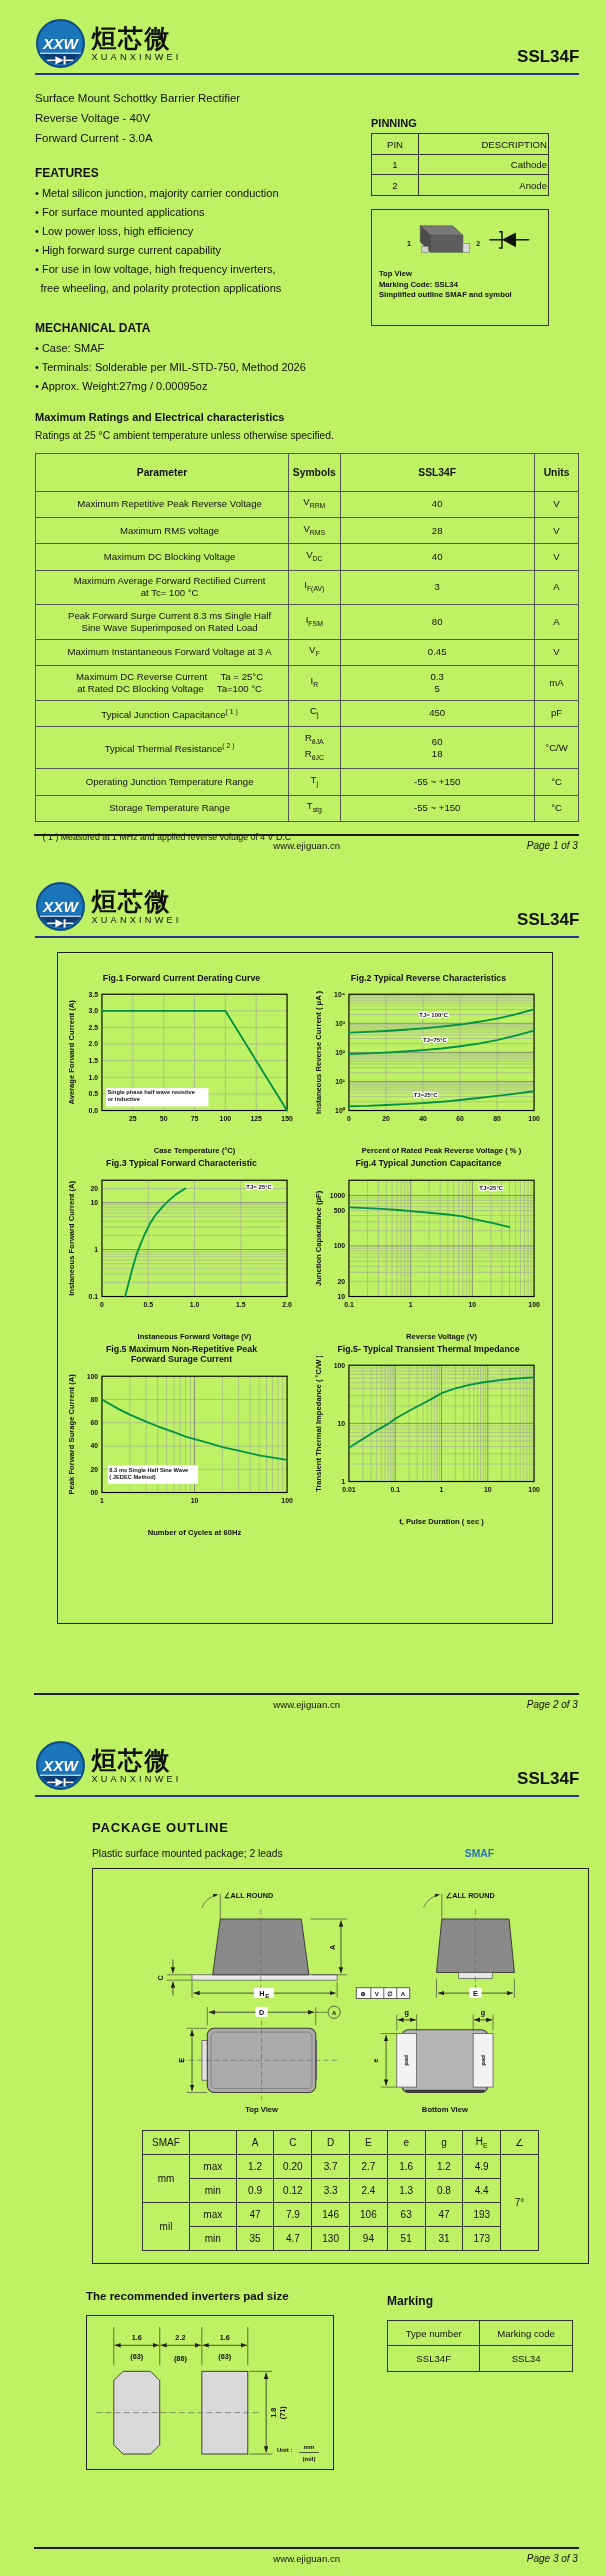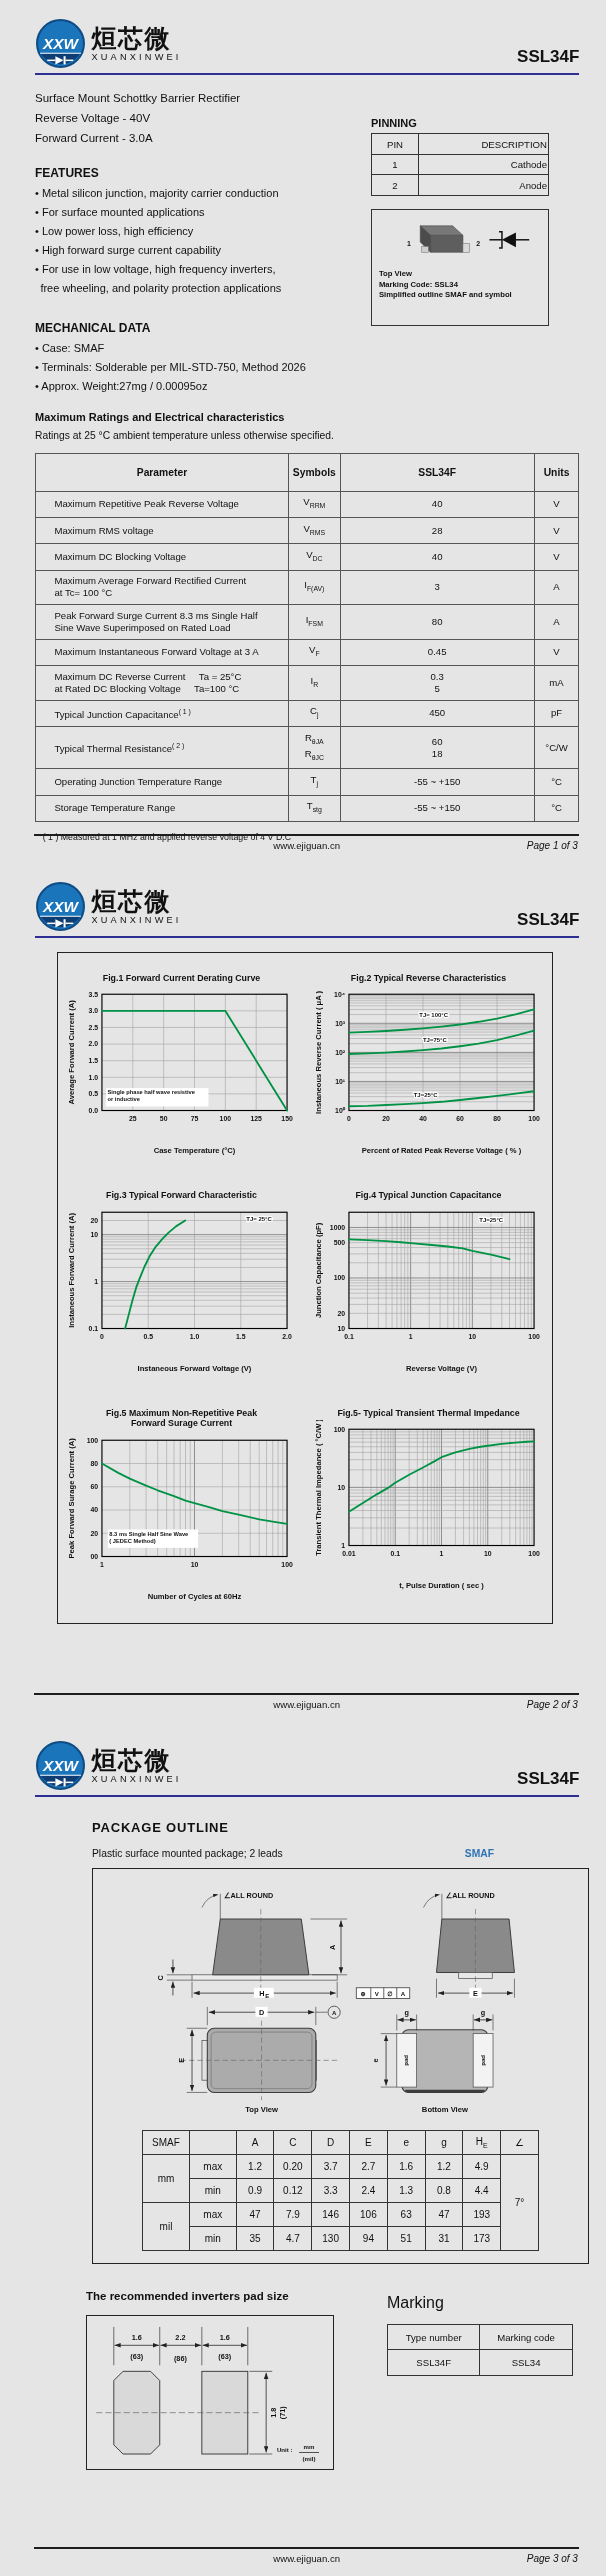--- a/index.html
+++ b/index.html
@@ -1,17 +1,17 @@
 <!DOCTYPE html>
 <html style="font-size:12.2px"><head>
 <meta charset="utf-8">
 <style>
   html,body{margin:0;padding:0;background:#fff}
   body{width:607px;font-family:"Liberation Sans",sans-serif;color:#111}
-  .page{position:relative;width:607px;overflow:hidden;background:#e5e5e5}
+  .page{position:relative;width:607px;overflow:hidden;background:#bef264}
   .p1{height:863px}.p2{height:859px}.p3{height:854px}
 
   
   .hdr{padding:18.4px 27.6px 0 35px}
   .hdr-row{display:flex;align-items:flex-end;justify-content:space-between}
   .logo{display:flex;align-items:center;gap:5.4px}
   .logo svg{width:51px;height:51px}
   .logo-txt .cn{font-size:25px;font-weight:bold;letter-spacing:1.5px;line-height:1.05}
   .logo-txt .en{font-size:9.2px;letter-spacing:3.2px;margin-top:0.8px}
   .part{font-size:17px;font-weight:bold;padding-bottom:2.3px}
@@ -36,36 +36,36 @@
   .outline-box svg{display:block;margin:1.5px auto 0}
   .outline-box .cap{font-size:7.7px;font-weight:bold;line-height:10.3px}
 
   
   .ratings{margin:15.3px 27.6px 0 35px}
   .r-head{font-weight:bold;font-size:11px}
   .r-note{font-size:10.3px;margin-top:5.4px;line-height:16px}
   table.rt{border-collapse:collapse;width:100%;margin-top:8.4px;border:1.9px solid #222}
   .rt th{border:1.5px solid #555;font-size:10.3px;height:35px}
   .rt td{border:1.5px solid #555;font-size:9.6px;padding:4.6px 3.1px;line-height:12.2px}
-  .rt td.param{text-align:left;padding-left:18.4px}
+  .rt td.param{text-align:center;padding-left:18.4px}
   .rt td.sym,.rt td.val,.rt td.unit{text-align:center}
   sub{font-size:6.9px}
   sup{font-size:6.9px}
   .fnotes{font-size:8.8px;margin-top:7.7px;line-height:14.5px;padding-left:7.7px}
 
   
   .pg-footer{position:absolute;left:34px;right:27.6px;bottom:9.2px}
   .f-line{height:2.7px;background:#1d1d1d}
   .f-row{position:relative;margin-top:3.8px;height:13.8px}
   .f-url{text-align:center;font-size:9.6px}
   .f-page{position:absolute;right:1.5px;top:0;font-style:italic;font-size:10px}
 
   
   .figbox{margin:13.8px 0 0 57px;width:496px;min-height:672px;border:1.5px solid #222;box-sizing:border-box;padding:20px 0 18.4px}
-  .figgrid{display:grid;grid-template-columns:1fr 1fr;row-gap:32px;justify-items:center}
+  .figgrid{display:grid;grid-template-columns:1fr 1fr;justify-items:center}
   .fig-title{font-size:8.8px;font-weight:bold;text-align:center;line-height:10.7px;margin-bottom:1.5px;min-height:10.7px}
   .chart svg{display:block}
   .tick{font:bold 9px "Liberation Sans",sans-serif;fill:#111}
   .axl{font:bold 10px "Liberation Sans",sans-serif;fill:#111}
   .clabel{font:bold 7.8px "Liberation Sans",sans-serif;fill:#111;paint-order:stroke;stroke:#fff;stroke-width:3px}
   .cnote{font:bold 7.5px "Liberation Sans",sans-serif;fill:#111}
 
   
   .p3-head{margin:23px 0 0 92px;font-size:13px;font-weight:bold;letter-spacing:0.8px}
   .p3-subrow{margin:12.2px 0 0 92px;width:402px;display:flex;justify-content:space-between;align-items:baseline}
@@ -77,21 +77,21 @@
   .dim th,.dim td{border:1.1px solid #333;font-size:10px;text-align:center;height:23px;font-weight:normal;padding:0 6.9px;min-width:23px}
   .dim .unitcol{width:32px}
   .dwg-t{font:bold 9.5px "Liberation Sans",sans-serif;fill:#111}
   .dwg-s{font:bold 8px "Liberation Sans",sans-serif;fill:#111}
   .dwg-cap{font:bold 10px "Liberation Sans",sans-serif;fill:#111}
   .padrow{display:flex;margin:26px 0 0 86px}
   .pad-sec{width:254px}
   .pad-h{font-weight:bold;font-size:11.5px}
   .padbox{margin-top:12.2px;border:1.5px solid #222;width:248px;height:155px;box-sizing:border-box}
   .mark-sec{margin-left:47px;padding-top:3.1px}
-  .mark-h{font-weight:normal;font-size:16px}
+  .mark-h{font-weight:bold;font-size:12px}
   table.mark{border-collapse:collapse;margin-top:12.2px;border:1.1px solid #333}
   .mark th,.mark td{border:1.1px solid #333;font-size:9.6px;padding:6.9px 10.7px;font-weight:normal;text-align:center;min-width:70px}
 </style>
 </head>
 <body>
 
 <section class="page p1">
   <div class="hdr">
     <div class="hdr-row">
       <div class="logo">

